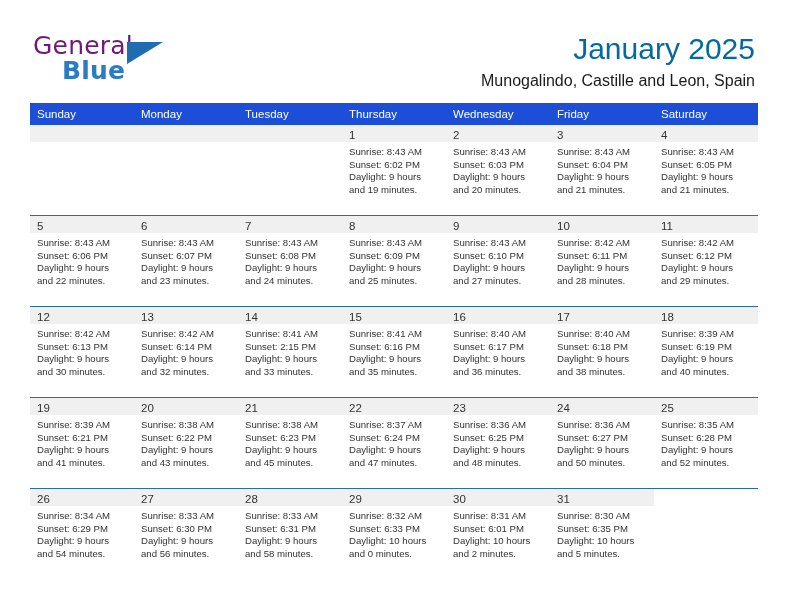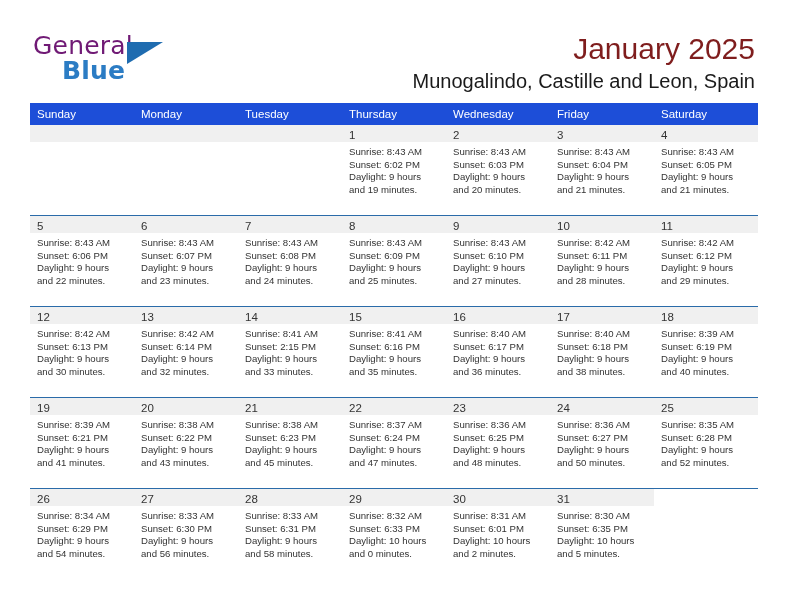--- a/index.html
+++ b/index.html
@@ -71,28 +71,28 @@
   }
 
   .title-block {
     position: absolute;
     right: 37px;
     top: 30px;
     text-align: right;
   }
   .month-title {
     font-size: 30px;
-    color: #7f1d1d;
+    color: #0369a1;
     font-weight: 400;
     line-height: 38px;
     white-space: nowrap;
   }
   .location-subtitle {
     margin-top: 4px;
-    font-size: 20px;
+    font-size: 16px;
     color: #1a1a1a;
     font-weight: 400;
     line-height: 18px;
     white-space: nowrap;
     text-align: right;
   }
 
   
   .calendar {
     position: absolute;

